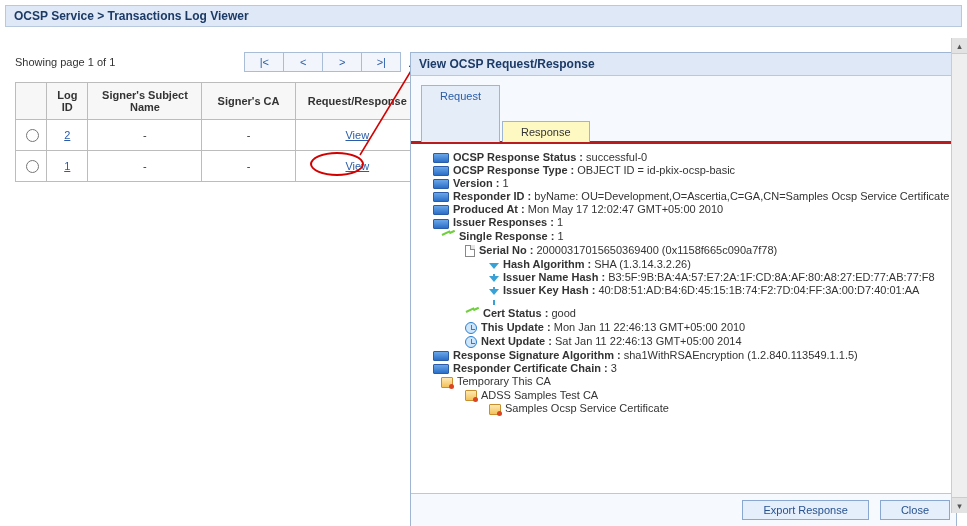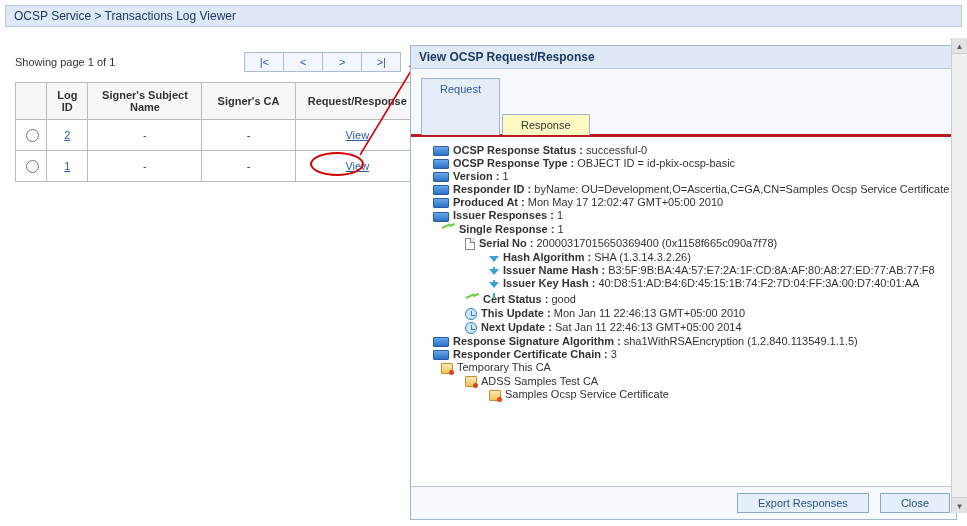--- a/index.html
+++ b/index.html
@@ -11,21 +11,21 @@
     background: #fff;
     width: 967px;
     height: 526px;
     position: relative;
     overflow: hidden;
   }
   .header-bar {
     background: #dfe8f6;
     border: 1px solid #b9c9dd;
     padding: 3px 8px;
-    font-weight: normal;
+    font-weight: bold;
     font-size: 12px;
     color: #1c3a66;
     margin: 5px 5px 25px 5px;
   }
   .pager-row {
     display: flex;
     align-items: center;
     margin: 0 5px 10px 15px;
   }
   .pager-text { flex: 0 0 auto; margin-right: 130px; color:#333; }
@@ -69,21 +69,21 @@
   .arrow {
     position: absolute;
     left: 355px;
     top: 55px;
     width: 70px;
     height: 105px;
     pointer-events: none;
   }
   .detail-panel {
     position: absolute;
-    top: 45px;
+    top: 52px;
     left: 410px;
     width: 547px;
     height: 475px;
     border: 1px solid #9fb6d3;
     background: #fff;
     display: flex;
     flex-direction: column;
   }
   .panel-title {
     background: #dfe8f6;
@@ -264,33 +264,33 @@
     <div class="node lvl0"><span class="ico ico-brick"></span><span class="lbl">Responder ID :</span><span class="val"> byName: OU=Development,O=Ascertia,C=GA,CN=Samples Ocsp Service Certificate</span></div>
     <div class="node lvl0"><span class="ico ico-brick"></span><span class="lbl">Produced At :</span><span class="val"> Mon May 17 12:02:47 GMT+05:00 2010</span></div>
     <div class="node lvl0"><span class="ico ico-brick"></span><span class="lbl">Issuer Responses :</span><span class="val"> 1</span></div>
 
     <div class="node lvl1"><span class="ico ico-key"></span><span class="lbl">Single Response :</span><span class="val"> 1</span></div>
     <div class="node lvl2"><span class="ico ico-doc"></span><span class="lbl">Serial No :</span><span class="val"> 20000317015650369400 (0x1158f665c090a7f78)</span></div>
     <div class="node lvl3"><span class="ico ico-filter"></span><span class="lbl">Hash Algorithm :</span><span class="val"> SHA (1.3.14.3.2.26)</span></div>
     <div class="node lvl3"><span class="ico ico-filter"></span><span class="lbl">Issuer Name Hash :</span><span class="val"> B3:5F:9B:BA:4A:57:E7:2A:1F:CD:8A:AF:80:A8:27:ED:77:AB:77:F8</span></div>
     <div class="node lvl3"><span class="ico ico-filter"></span><span class="lbl">Issuer Key Hash :</span><span class="val"> 40:D8:51:AD:B4:6D:45:15:1B:74:F2:7D:04:FF:3A:00:D7:40:01:AA</span></div>
 
-    <div class="node lvl2" style="margin-top:4px"><span class="ico ico-key"></span><span class="lbl">Cert Status :</span><span class="val"> good</span></div>
+    <div class="node lvl2" style="margin-top:11px"><span class="ico ico-key"></span><span class="lbl">Cert Status :</span><span class="val"> good</span></div>
     <div class="node lvl2"><span class="ico ico-clock"></span><span class="lbl">This Update :</span><span class="val"> Mon Jan 11 22:46:13 GMT+05:00 2010</span></div>
     <div class="node lvl2"><span class="ico ico-clock"></span><span class="lbl">Next Update :</span><span class="val"> Sat Jan 11 22:46:13 GMT+05:00 2014</span></div>
 
     <div class="node lvl0"><span class="ico ico-brick"></span><span class="lbl">Response Signature Algorithm :</span><span class="val"> sha1WithRSAEncryption (1.2.840.113549.1.1.5)</span></div>
     <div class="node lvl0"><span class="ico ico-brick"></span><span class="lbl">Responder Certificate Chain :</span><span class="val"> 3</span></div>
 
     <div class="node lvl1"><span class="ico ico-cert"></span><span class="val">Temporary This CA</span></div>
     <div class="node lvl2"><span class="ico ico-cert"></span><span class="val">ADSS Samples Test CA</span></div>
     <div class="node lvl3"><span class="ico ico-cert"></span><span class="val">Samples Ocsp Service Certificate</span></div>
   </div>
   <div class="panel-footer">
-    <button>Export Responses</button>
+    <button>Export Response</button>
     <button>Close</button>
   </div>
 </div>
 
 <div class="scroll-fake">
   <div class="up">▴</div>
   <div class="down">▾</div>
 </div>
 
 </body></html>

